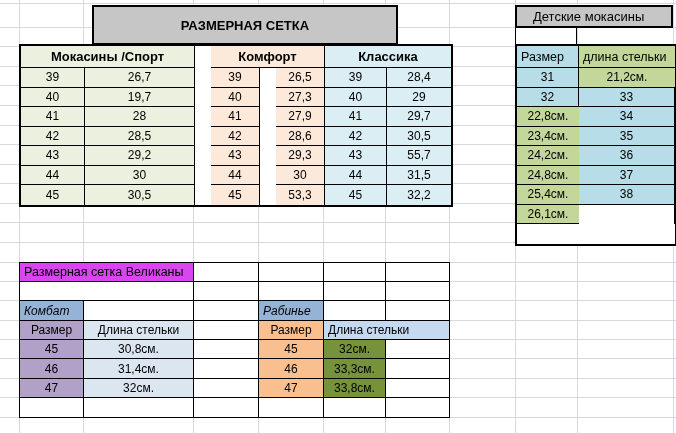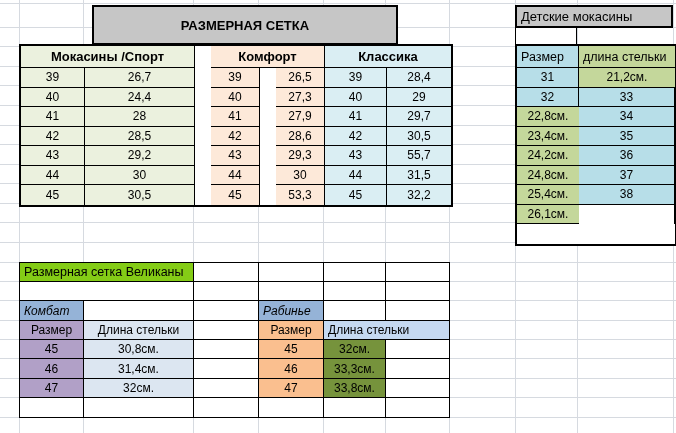--- a/index.html
+++ b/index.html
@@ -10,21 +10,21 @@
   .gl{position:absolute;background:#d6dae0;}
   .glv{width:1px;top:0;height:433px;}
   .glh{height:1px;left:0;width:676px;}
 
   
   .titlebox{
     position:absolute;box-sizing:border-box;border:2px solid #000;background:#c6c6c6;
     display:flex;align-items:center;font-size:13px;
   }
   .titlebox.center{justify-content:center;font-weight:bold;}
-  .titlebox.left{padding-left:4px;}
+  .titlebox.left{padding-left:16px;}
 
   
   .gridtbl{position:absolute;display:grid;box-sizing:border-box;background:#fff;}
   .outer2{border:2px solid #000;}
   .outer1{border-left:1px solid #000;border-top:1px solid #000;}
   .c{
     box-sizing:border-box;border-right:1px solid #000;border-bottom:1px solid #000;
     display:flex;align-items:center;justify-content:center;
     font-size:12px;background:#fff;overflow:hidden;white-space:nowrap;
   }
@@ -34,21 +34,21 @@
   .hd{font-weight:bold;font-size:13px;}
   .span2{grid-column:span 2;}
   .al{justify-content:flex-start;padding-left:4px;}
 
   
   .g{background:#ebf1de;}   
   .p{background:#fde9d9;margin-left:16px;}   
   .bl{background:#daeef3;}  
   .kb{background:#b7dee8;}  
   .kg{background:#c4d79b;}  
-  .or{background:#84cc16;}  
+  .or{background:#d946ef;}  
   .lab{background:#95b3d7;font-style:italic;} 
   .pu{background:#b1a0c7;}  
   .lb{background:#dce6f1;}  
   .pe{background:#fabf8f;}  
   .pb{background:#c5d9f1;}  
   .og{background:#76933c;}  
 
   .main-table{left:19px;top:44px;grid-template-columns:64px 110px 65px 65px 62px 64px;grid-template-rows:22px repeat(7,19.5px);}
   .children-table{left:515px;top:44px;grid-template-columns:62px 96px;grid-template-rows:22px repeat(8,19.5px) 20px;}
   .children-gap{position:absolute;left:515px;top:27px;width:62px;height:18px;box-sizing:border-box;border:1px solid #000;background:#fff;}
@@ -103,21 +103,21 @@
     <div class="c hd bl span2 lc">Классика</div>
 
     <div class="c b g">39</div>
     <div class="c g">26,7</div>
     <div class="c b p">39</div>
     <div class="c p">26,5</div>
     <div class="c b bl">39</div>
     <div class="c bl lc">28,4</div>
 
     <div class="c b g">40</div>
-    <div class="c g">24,4</div>
+    <div class="c g">19,7</div>
     <div class="c b p">40</div>
     <div class="c p">27,3</div>
     <div class="c b bl">40</div>
     <div class="c bl lc">29</div>
 
     <div class="c b g">41</div>
     <div class="c g">28</div>
     <div class="c b p">41</div>
     <div class="c p">27,9</div>
     <div class="c b bl">41</div>

